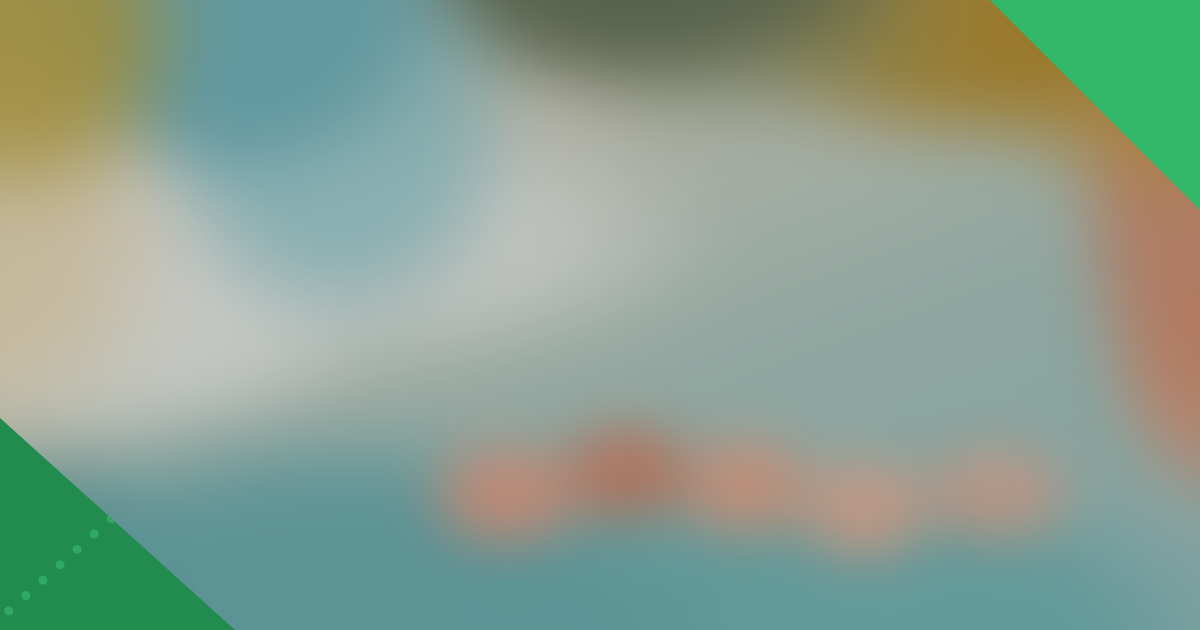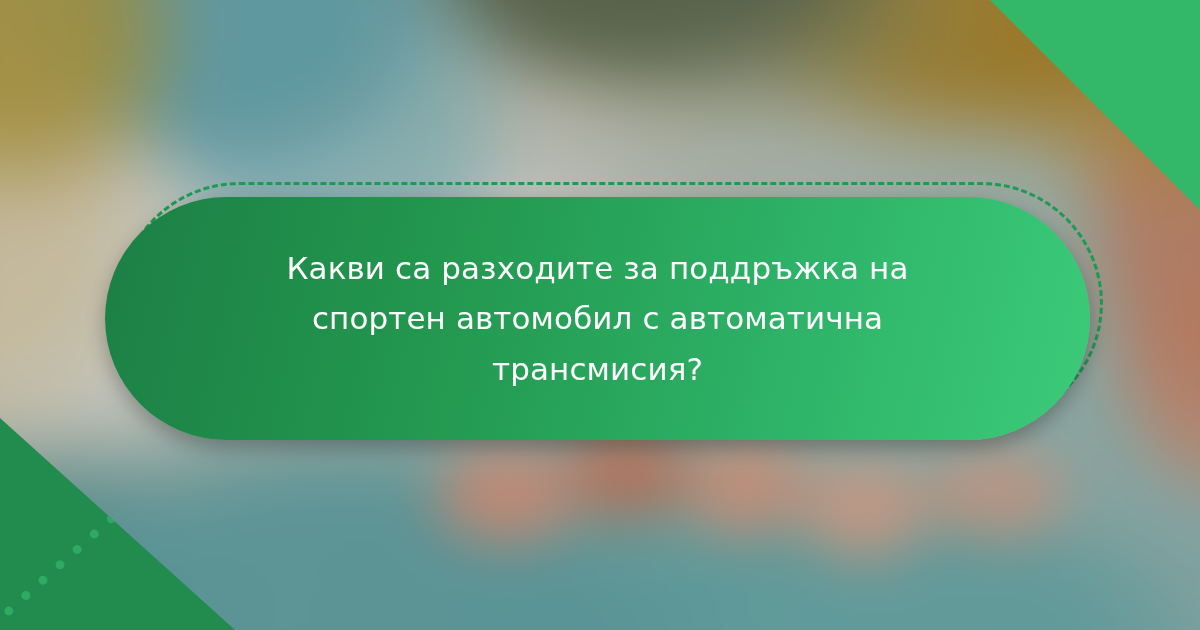--- a/index.html
+++ b/index.html
@@ -177,20 +177,14 @@
       <i></i>
         <i></i>
       <i></i>
         <i></i>
       <i></i>
         <i></i>
       <i></i>
     </div>
   </div>
 
-  <div class="card-wrap">
-    <div class="card-dash"></div>
-    <div class="card">
-      <p class="card-title">Какви са разходите за поддръжка на спортен автомобил с автоматична трансмисия?</p>
-    </div>
-  </div>
 
 </div>
 
 </body></html>

